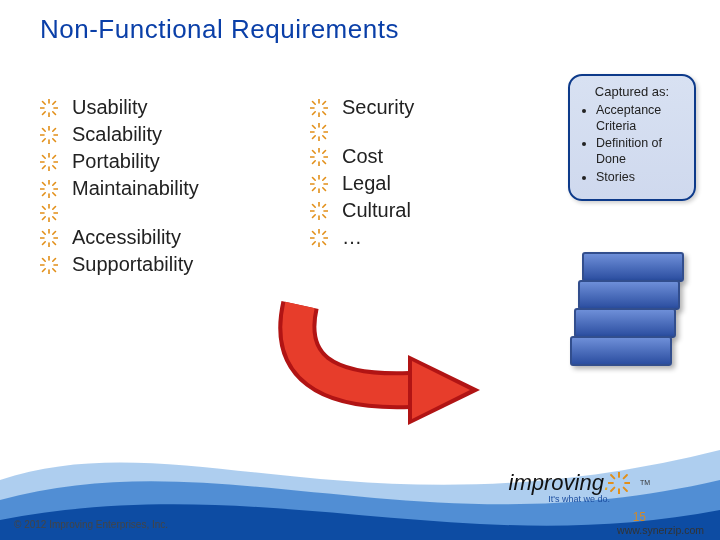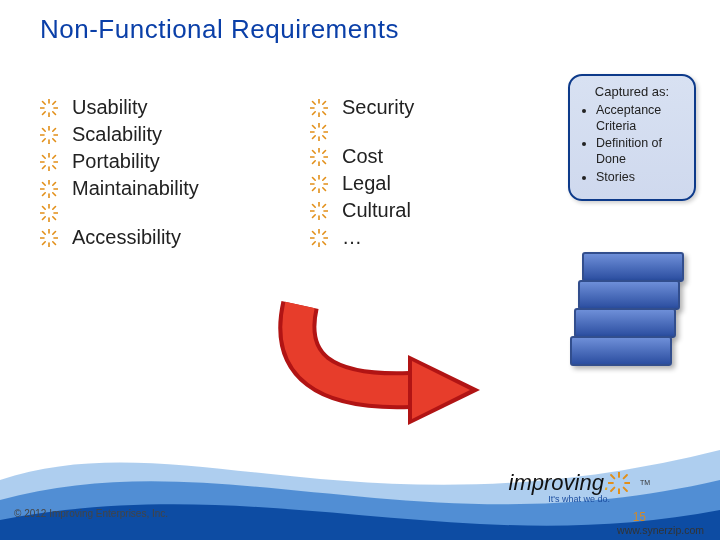--- a/index.html
+++ b/index.html
@@ -63,21 +63,21 @@
   .stack .s3 { top: 56px; left: 2px; right: 4px; }
   .stack .s4 { top: 84px; left: -2px; right: 8px; }
 
   
   .redarrow { position: absolute; left: 270px; top: 295px; width: 260px; height: 130px; }
 
   
   .swoosh { position: absolute; left: 0; bottom: 0; width: 720px; height: 150px; overflow: hidden; }
 
   .copyright {
-    position: absolute; left: 14px; bottom: 21px;
+    position: absolute; left: 14px; bottom: 10px;
     font-size: 10px; color: #444;
   }
   .brand {
     position: absolute; right: 110px; bottom: 36px;
     text-align: right;
   }
   .brand .logo { font-style: italic; font-size: 22px; color: #111; }
   .brand .logo .dot { color: #e8a722; }
   .brand .tag { font-size: 9px; color: #1c4ea0; margin-top: -2px; }
   .burst-mark {
@@ -152,20 +152,26 @@
           <svg class="burst">
             <use href="#burst-sym"></use>
           </svg>
         </div>
       <div class="li">
           <svg class="burst">
             <use href="#burst-sym"></use>
           </svg>
           <span class="txt">Accessibility</span>
         </div>
+      <div class="li">
+          <svg class="burst">
+            <use href="#burst-sym"></use>
+          </svg>
+          <span class="txt">Supportability</span>
+        </div>
     </div>
     <div class="col right">
       <div class="li">
           <svg class="burst">
             <use href="#burst-sym"></use>
           </svg>
           <span class="txt">Security</span>
         </div>
       <div class="li">
           <svg class="burst">

